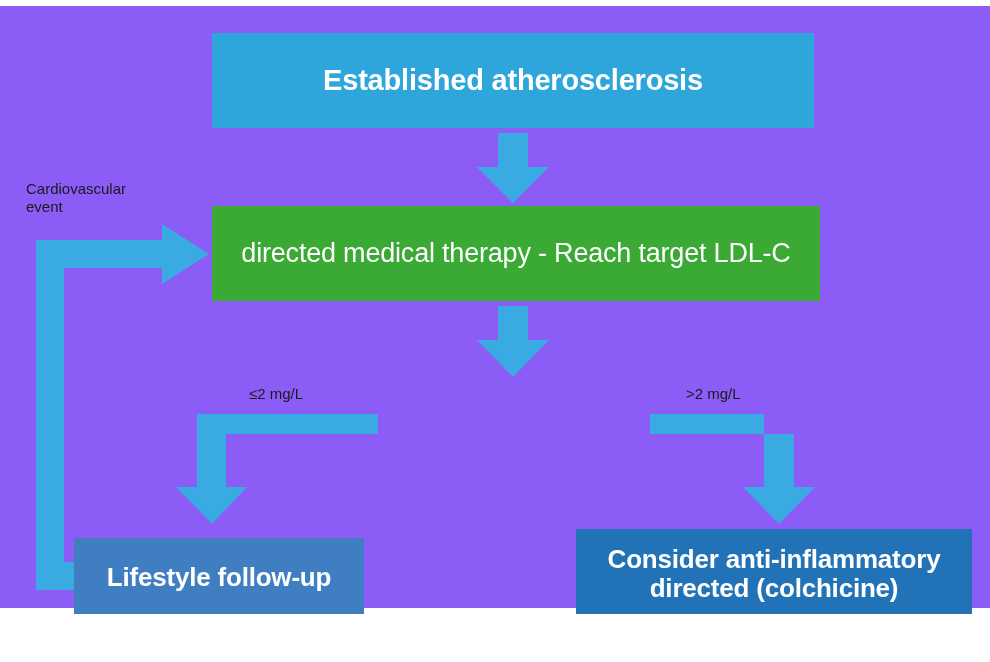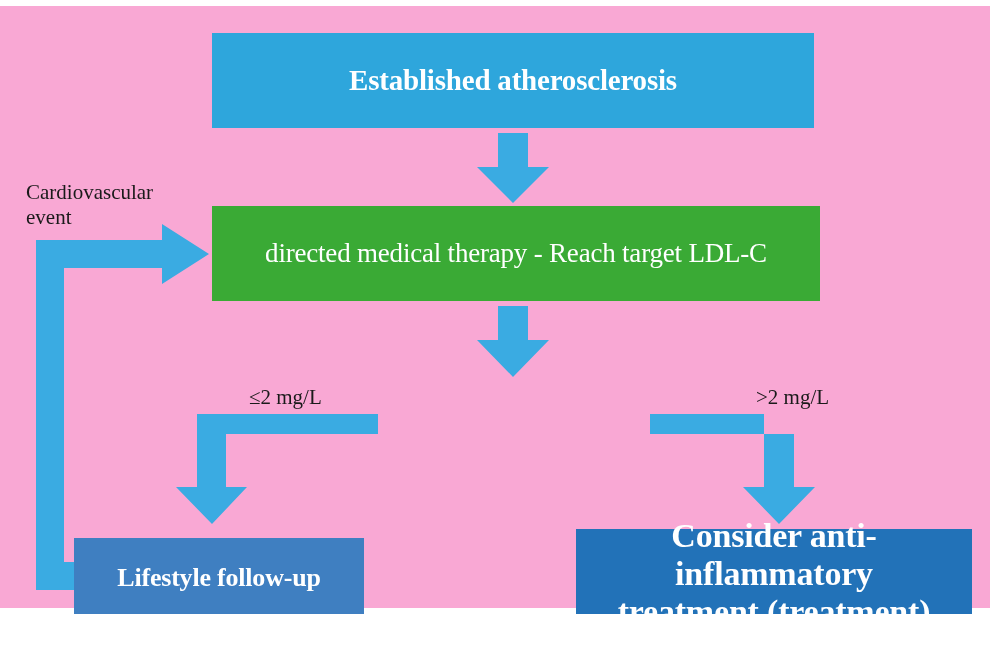--- a/index.html
+++ b/index.html
@@ -5,22 +5,22 @@
 <style>
   html, body {
     margin: 0;
     padding: 0;
     background: #ffffff;
   }
   #canvas {
     position: relative;
     width: 990px;
     height: 614px;
-    background: #f9a8d4;
-    font-family: Liberation Serif, serif;
+    background: #8b5cf6;
+    font-family: Liberation Sans, sans-serif;
     overflow: hidden;
   }
   .frame-pad-top, .frame-pad-bottom {
     position: absolute;
     left: 0;
     width: 990px;
     background: #ffffff;
   }
   .frame-pad-top { top: 0; height: 6px; }
   .frame-pad-bottom { bottom: 0; height: 6px; }
@@ -57,35 +57,34 @@
     font-size: 25px;
   }
   #node-followup {
     left: 74px; top: 538px; width: 290px; height: 80px;
     background: #3f7fc1;
     font-size: 26px;
   }
   #node-antiinflam {
     left: 576px; top: 529px; width: 396px; height: 90px;
     background: #2272b8;
-    font-size: 34px;
-    justify-content: flex-end;
+    font-size: 26px;
   }
 
   
   .label {
     position: absolute;
     color: #1a1a1a;
-    font-size: 21px;
+    font-size: 15px;
     line-height: 1.18;
     white-space: pre-line;
   }
   #label-cv-event { left: 26px; top: 180px; width: 160px; }
   #label-low      { left: 205px; top: 385px; margin-left: 44px; }
-  #label-high     { left: 756px; top: 385px; text-align: right; }
+  #label-high     { left: 686px; top: 385px; text-align: right; }
 
   
   #connectors {
     position: absolute;
     left: 0; top: 0;
     width: 990px; height: 662px;
     pointer-events: none;
   }
 </style>
 </head>
@@ -127,21 +126,21 @@
       <span style="display:block;">directed medical therapy - Reach target LDL-C</span>
     </span>
   </div>
 
 
   <div class="node" id="node-followup">Lifestyle follow-up</div>
 
   <div class="node" id="node-antiinflam">
     <span style="display:block;">
       <span style="display:block;">Consider anti-inflammatory</span>
-      <span style="display:block;">treatment (treatment)</span>
+      <span style="display:block;">directed (colchicine)</span>
     </span>
   </div>
 
   <div class="label" id="label-cv-event">Cardiovascular
 event</div>
 
   <div class="label" id="label-low">≤2 mg/L</div>
 
   <div class="label" id="label-high">&gt;2 mg/L</div>
 

